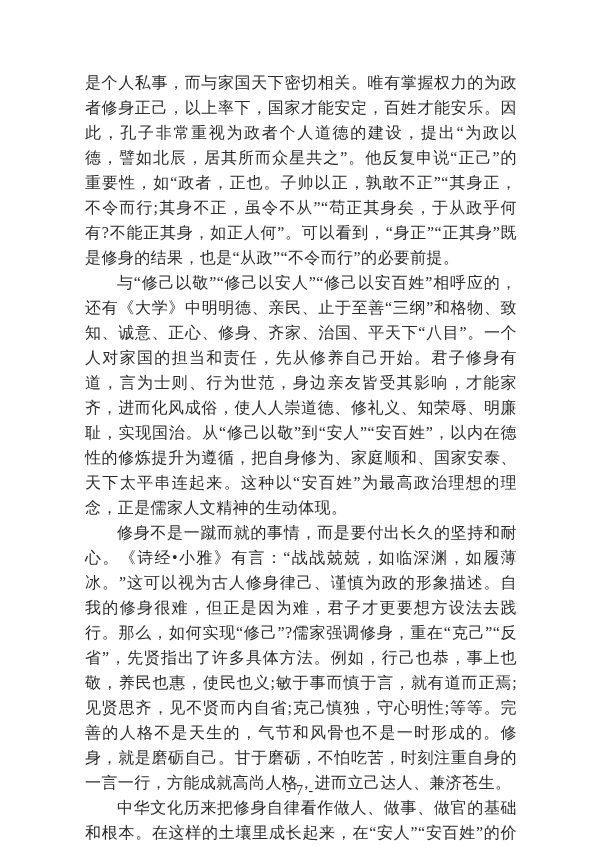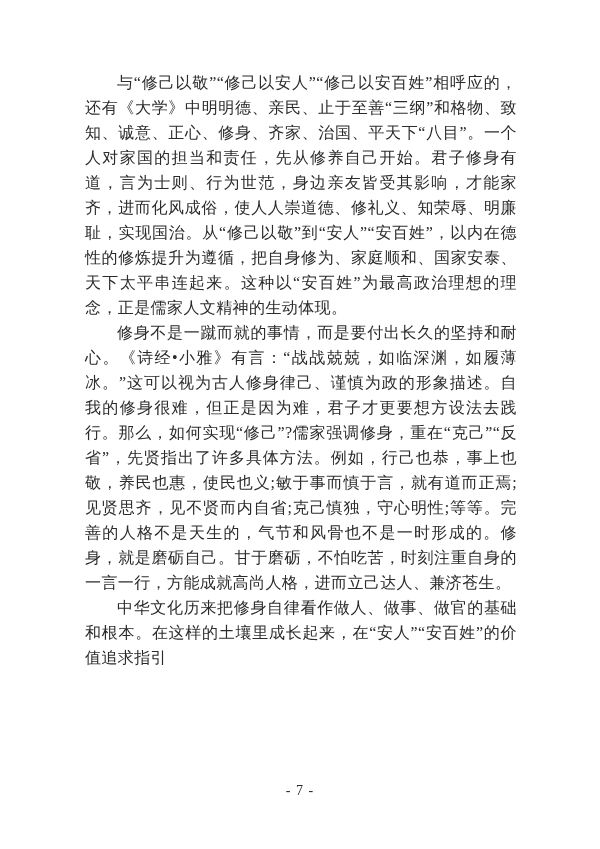--- a/index.html
+++ b/index.html
@@ -47,18 +47,19 @@
     text-align: center;
     font-size: 14px;
     letter-spacing: 1px;
   }
 </style>
 </head>
 <body>
 
 <div class="page" style="background: rgb(255, 255, 255);">
   <div class="text-block" style="color: rgb(43, 43, 43);">
+    <p class="continuation">是个人私事，而与家国天下密切相关。唯有掌握权力的为政者修身正己，以上率下，国家才能安定，百姓才能安乐。因此，孔子非常重视为政者个人道德的建设，提出“为政以德，譬如北辰，居其所而众星共之”。他反复申说“正己”的重要性，如“政者，正也。子帅以正，孰敢不正”“其身正，不令而行;其身不正，虽令不从”“苟正其身矣，于从政乎何有?不能正其身，如正人何”。可以看到，“身正”“正其身”既是修身的结果，也是“从政”“不令而行”的必要前提。</p>
     <p>与“修己以敬”“修己以安人”“修己以安百姓”相呼应的，还有《大学》中明明德、亲民、止于至善“三纲”和格物、致知、诚意、正心、修身、齐家、治国、平天下“八目”。一个人对家国的担当和责任，先从修养自己开始。君子修身有道，言为士则、行为世范，身边亲友皆受其影响，才能家齐，进而化风成俗，使人人崇道德、修礼义、知荣辱、明廉耻，实现国治。从“修己以敬”到“安人”“安百姓”，以内在德性的修炼提升为遵循，把自身修为、家庭顺和、国家安泰、天下太平串连起来。这种以“安百姓”为最高政治理想的理念，正是儒家人文精神的生动体现。</p>
     <p>修身不是一蹴而就的事情，而是要付出长久的坚持和耐心。《诗经•小雅》有言：“战战兢兢，如临深渊，如履薄冰。”这可以视为古人修身律己、谨慎为政的形象描述。自我的修身很难，但正是因为难，君子才更要想方设法去践行。那么，如何实现“修己”?儒家强调修身，重在“克己”“反省”，先贤指出了许多具体方法。例如，行己也恭，事上也敬，养民也惠，使民也义;敏于事而慎于言，就有道而正焉;见贤思齐，见不贤而内自省;克己慎独，守心明性;等等。完善的人格不是天生的，气节和风骨也不是一时形成的。修身，就是磨砺自己。甘于磨砺，不怕吃苦，时刻注重自身的一言一行，方能成就高尚人格，进而立己达人、兼济苍生。</p>
     <p>中华文化历来把修身自律看作做人、做事、做官的基础和根本。在这样的土壤里成长起来，在“安人”“安百姓”的价值追求指引</p>
   </div>
   <div class="page-footer" style="color: rgb(43, 43, 43);">- 7 -</div>
 </div>
 
 </body></html>

